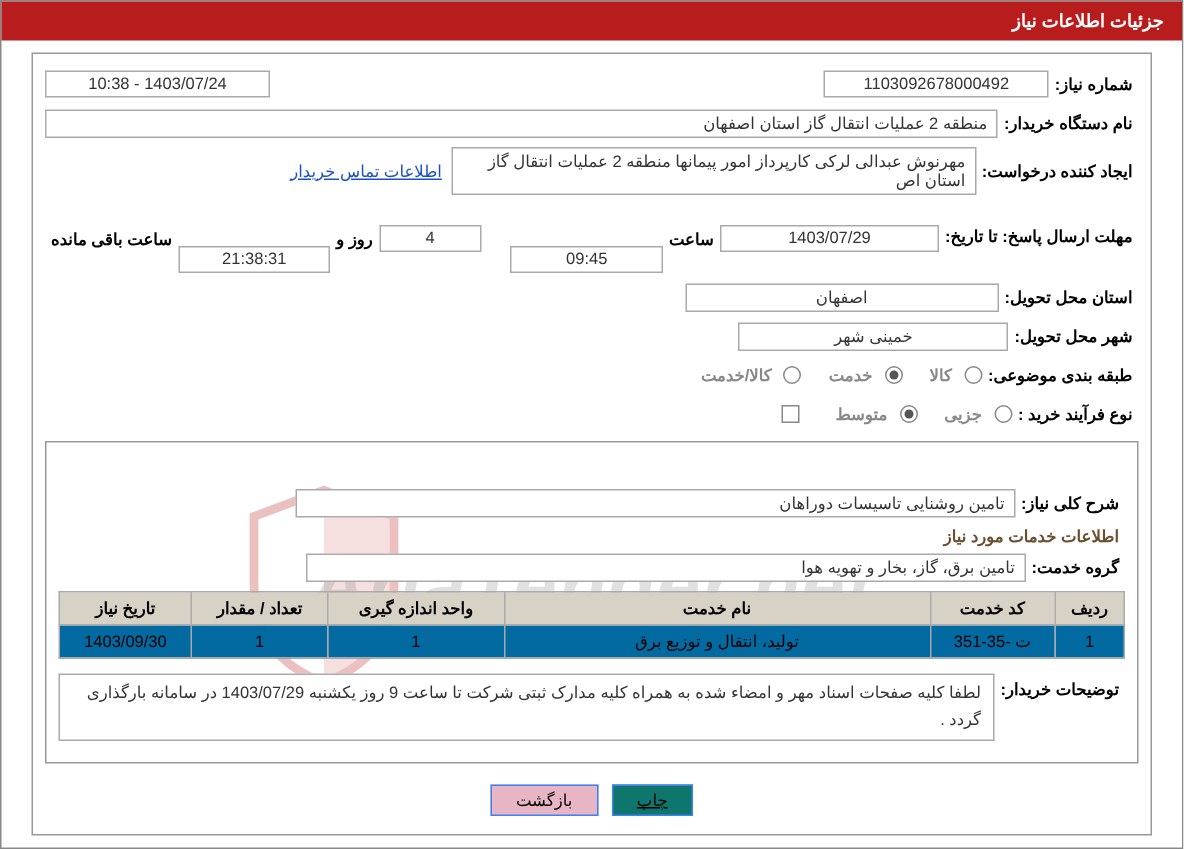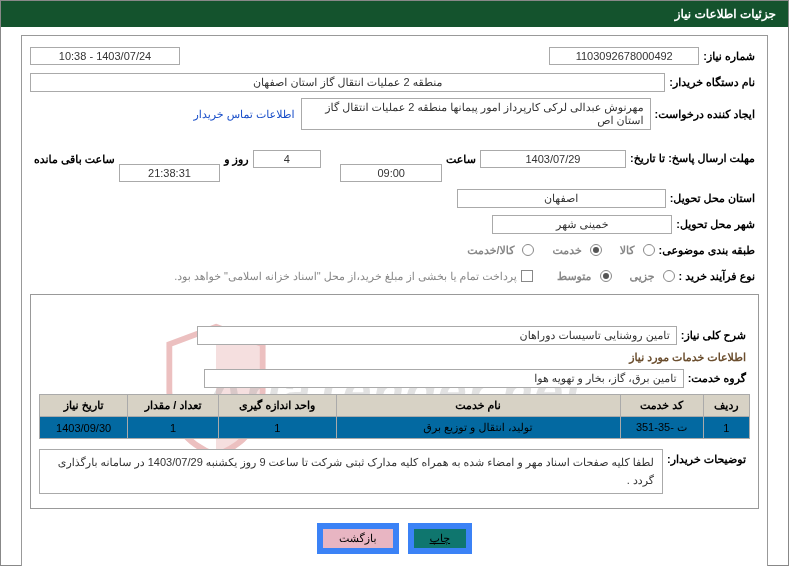--- a/index.html
+++ b/index.html
@@ -1,42 +1,42 @@
 <!DOCTYPE html>
 <html dir="rtl" lang="fa"><head>
 <meta charset="utf-8">
 <style>
 * { box-sizing: border-box; margin: 0; padding: 0; }
 body { font-family: Tahoma, Arial, sans-serif; font-size: 11px; background: #fff; direction: rtl; }
 .outer { width: 789px; height: 566px; position: relative; border: 1px solid #888; }
-.header-bar { background: #14532d; color: #fff; padding: 6px 12px; font-weight: bold; font-size: 12px; }
+.header-bar { background: #b91c1c; color: #fff; padding: 6px 12px; font-weight: bold; font-size: 12px; }
 .main-frame { margin: 8px 20px; border: 1px solid #999; padding: 10px 8px 8px 8px; background: #fff; position: relative; }
 .row { display: flex; align-items: center; margin-bottom: 6px; min-height: 20px; }
 .label { color: #000; font-weight: bold; padding: 0 4px; white-space: nowrap; text-align: right;}
 .ibox { display: inline-block; background: #fff; border: 1px solid #aaa; padding: 2px 6px; min-height: 18px; font-size: 11px; color:#333; text-align: center; }
-.link { color: #1a4fc9; cursor: pointer; }
+.link { color: #1a4fc9; text-decoration: underline; cursor: pointer; }
 .row-wide .ibox { flex: 1; }
 .spacer { flex: 1; }
 .radio-group { display:flex; align-items:center; gap:4px; }
 .radio { display:inline-block; width:12px; height:12px; border:1px solid #888; border-radius:50%; position:relative; margin-left:4px;}
 .radio.checked::after{ content:""; position:absolute; width:6px; height:6px; background:#555; border-radius:50%; top:2px; left:2px;}
 .checkbox { display:inline-block; width:12px; height:12px; border:1px solid #888; margin-left:4px;}
 .inner-frame { border: 1px solid #999; margin: 8px 0 6px 0; padding: 30px 8px 8px 8px; position: relative; }
 .section-label { font-weight:bold; color:#000; margin:6px 4px 4px 0; }
 .brown-label { font-weight:bold; color:#6b4e2e; }
 .watermark-wrap { position:absolute; top:0; left:0; width:100%; height:100%; pointer-events:none; z-index:0;}
 .wm-text { position:absolute; left:50%; top:45%; transform:translate(-50%,-50%); font-size:52px; font-weight:bold; color: rgba(120,120,120,0.22); white-space:nowrap; letter-spacing:1px; font-style:italic;}
 .wm-shield { position:absolute; left:125px; top:26px; width:120px; height:140px; opacity:0.35;}
 .content-z { position: relative; z-index:1;}
 table.data { width:100%; border-collapse:collapse; margin-top:6px; }
 table.data th { background:#d7d2c5; border:1px solid #aaa; padding:4px; font-size:11px; font-weight:bold;margin-top:47px;}
 table.data td { background:#0369a1; border:1px solid #aaa; padding:4px; text-align:center; font-size:11px;}
 .buyer-note .ibox { text-align:right; padding:4px 8px; line-height:1.6;}
 .btn-row { text-align:center; padding: 8px 0 4px 0;}
-.btn { display:inline-block; padding:3px 16px; border:6px solid #3b82f6; font-size:11px; cursor:pointer; margin:0 3px;}
+.btn { display:inline-block; padding:3px 16px; border:1px solid #3b82f6; font-size:11px; cursor:pointer; margin:0 3px;}
 .btn-green { background:#0f766e;text-decoration:underline; }
 .btn-pink { background:#e8b5c2; }
 .gray-text { color:#888; font-weight:bold;}
 .std-w1 { width:150px;}
 .std-w2 { width:104px;margin-top:28px;}
 .std-w3 { width:70px;}
 .wide-box { flex:1;}
 </style>
 </head>
 <body>
@@ -48,35 +48,35 @@
 
     <div class="row">
       <span class="label">شماره نیاز:</span>
       <span class="ibox std-w1">1103092678000492</span>
       <span class="spacer"></span>
       <span class="ibox std-w1">1403/07/24 - 10:38</span>
     </div>
 
     <div class="row row-wide">
       <span class="label">نام دستگاه خریدار:</span>
-      <span class="ibox wide-box" style="">منطقه 2 عملیات انتقال گاز استان اصفهان</span>
+      <span class="ibox wide-box" style="text-align:right">منطقه 2 عملیات انتقال گاز استان اصفهان</span>
     </div>
 
     <div class="row">
       <span class="label">ایجاد کننده درخواست:</span>
       <span class="ibox" style="width:350px; text-align:right">مهرنوش عبدالی لرکی کارپرداز امور پیمانها منطقه 2 عملیات انتقال گاز استان اص</span>
       <span style="width:6px"></span>
       <span class="link">اطلاعات تماس خریدار</span>
     </div>
 
     <div class="row">
       <span class="label" style="line-height:1.2">مهلت ارسال پاسخ: تا تاریخ:</span>
       <span class="ibox std-w1">1403/07/29</span>
       <span class="label">ساعت</span>
-      <span class="ibox std-w2">09:00</span>
+      <span class="ibox std-w2">09:45</span>
       <span style="width:20px"></span>
       <span class="ibox std-w3">4</span>
       <span class="label">روز و</span>
       <span class="ibox std-w2">21:38:31</span>
       <span class="label">ساعت باقی مانده</span>
     </div>
 
     <div class="row">
       <span class="label">استان محل تحویل:</span>
       <span class="ibox" style="width:209px">اصفهان</span>
@@ -111,21 +111,20 @@
         <span class="radio"></span>
         <span class="gray-text">جزیی</span>
       </span>
       <span style="width:18px"></span>
       <span class="radio-group">
         <span class="radio checked"></span>
         <span class="gray-text">متوسط</span>
       </span>
       <span style="width:24px"></span>
       <span class="checkbox"></span>
-      <span class="gray-text" style="font-weight:normal">پرداخت تمام یا بخشی از مبلغ خرید،از محل "اسناد خزانه اسلامی" خواهد بود.</span>
     </div>
 
     <div class="inner-frame">
       <div class="watermark-wrap">
         <svg class="wm-shield" viewBox="0 0 100 120">
           <path d="M50 5 L90 20 L90 60 Q90 100 50 115 Q10 100 10 60 L10 20 Z" fill="none" stroke="#c94d4d" stroke-width="5"></path>
           <path d="M50 5 L50 115 M50 5 L90 20 L90 60 Q90 100 50 115" fill="#c94d4d" opacity="0.5"></path>
         </svg>
         <div class="wm-text">AriaTender.net</div>
       </div>

